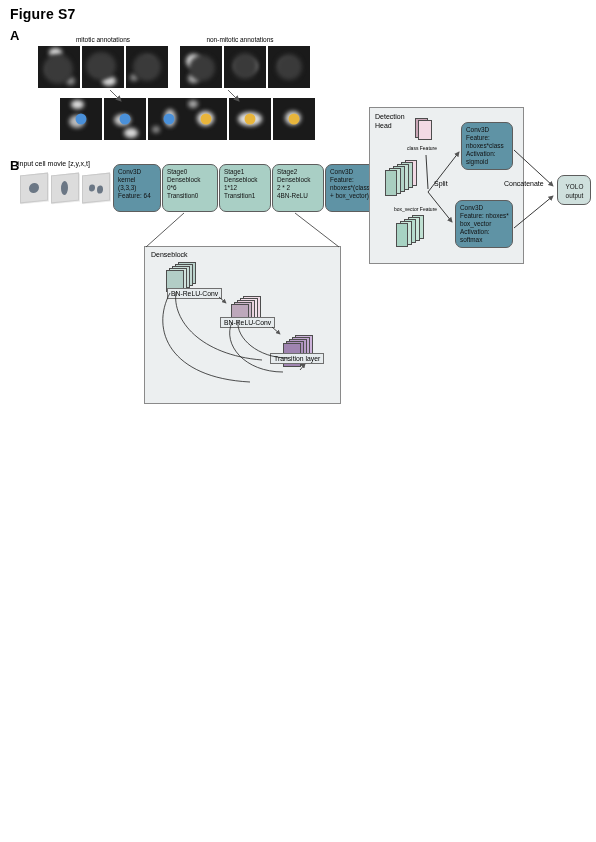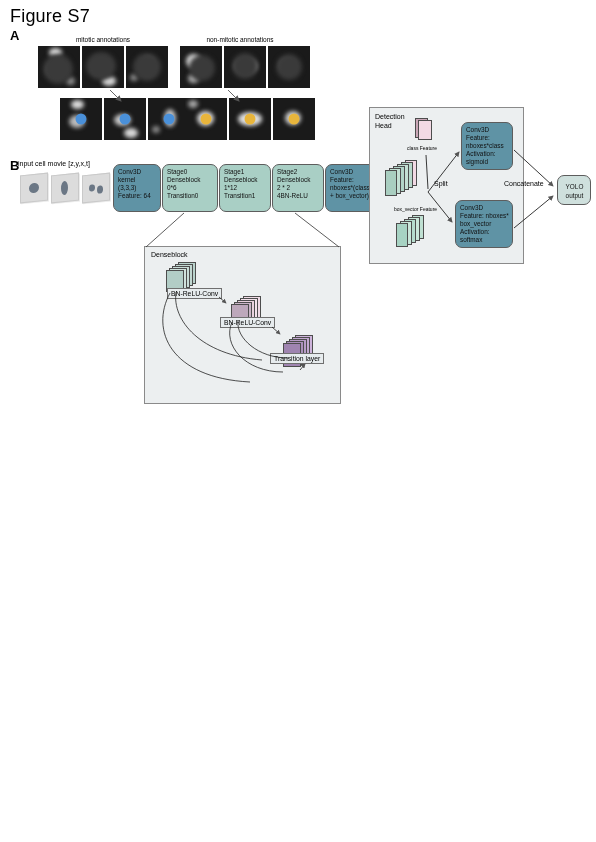--- a/index.html
+++ b/index.html
@@ -1,21 +1,21 @@
 <!DOCTYPE html>
 <html><head>
 <meta charset="utf-8">
 <style>
   html,body{margin:0;padding:0;}
   body{
     width:596px;height:842px;background:#ffffff;
     font-family:"Liberation Sans", sans-serif;
     color:#000; position:relative; overflow:hidden;
   }
-  .fig-title{position:absolute;left:10px;top:6px;font-size:18px;font-weight:normal;letter-spacing:.2px;}
+  .fig-title{position:absolute;left:10px;top:6px;font-size:14px;font-weight:bold;letter-spacing:.2px;}
   .panel-letter{position:absolute;font-size:13px;font-weight:bold;}
   #panelA-letter{left:10px;top:28px;}
   #panelB-letter{left:10px;top:158px;}
 
   .caption{position:absolute;font-size:6.5px;text-align:center;}
 
   
   .strip{position:absolute;display:flex;gap:2px;}
   .cellimg{width:42px;height:42px;position:relative;overflow:hidden;background:#1a1a1a;}
   .cellimg .n{position:absolute;border-radius:50%;filter:blur(2.2px);}

